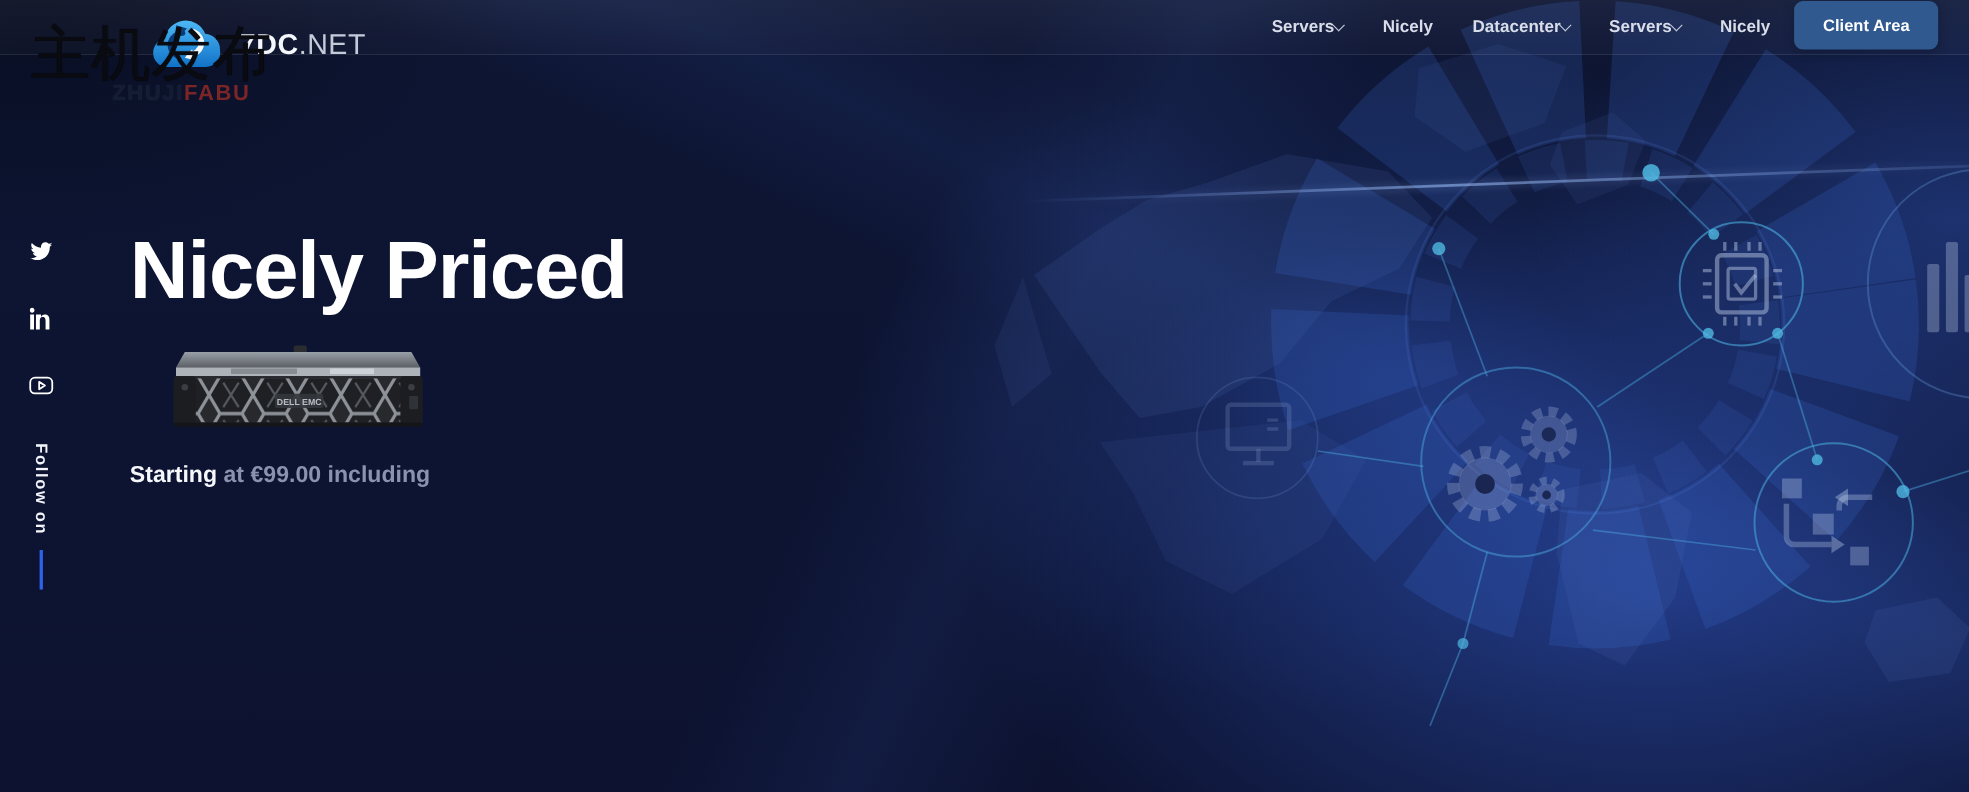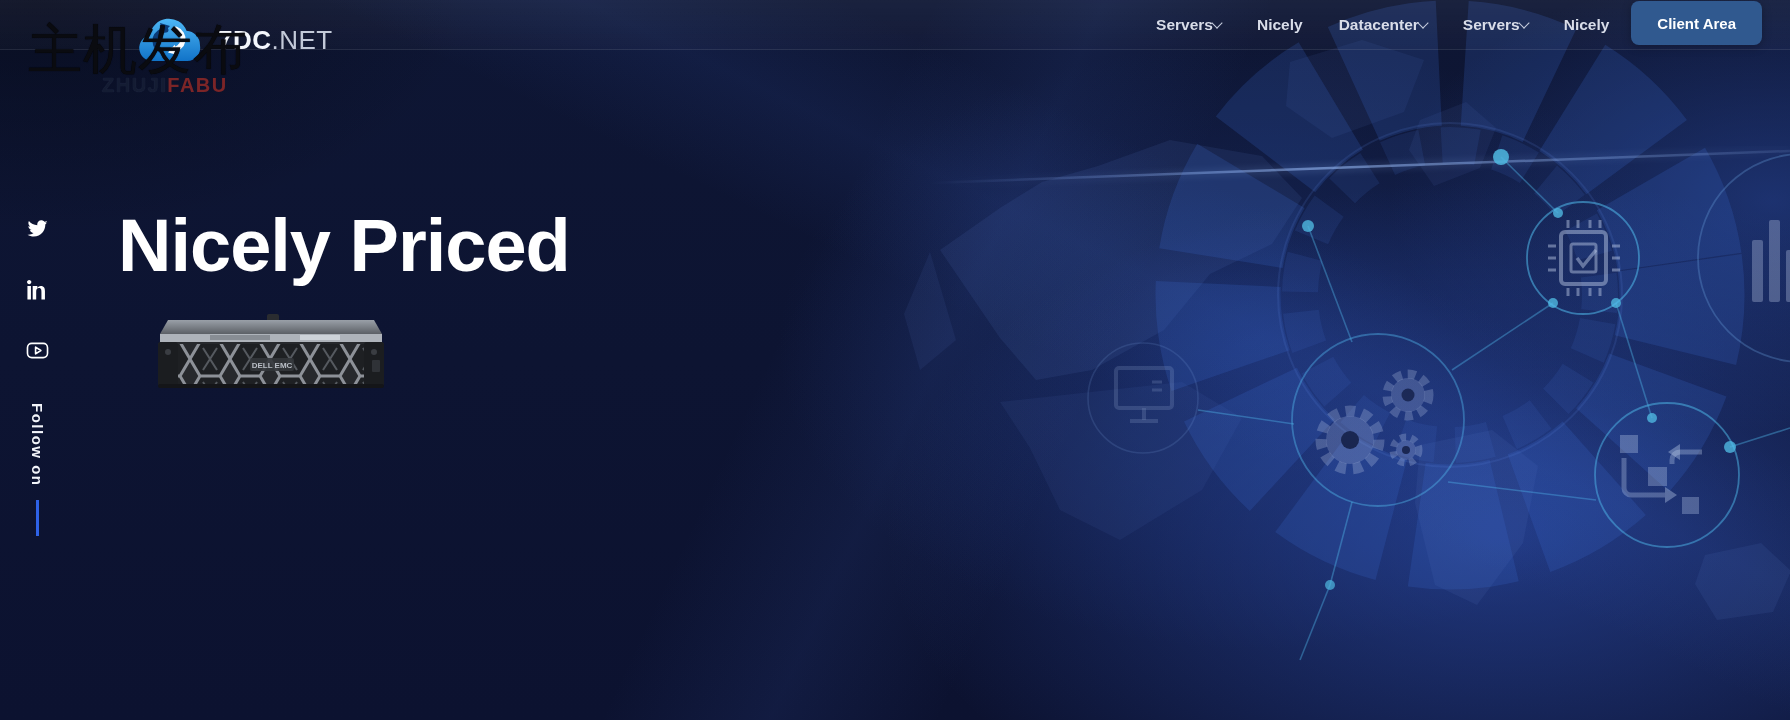--- a/index.html
+++ b/index.html
@@ -305,15 +305,16 @@
         <circle cx="18" cy="44" r="3" fill="#3a3d42"></circle>
         <circle cx="224" cy="44" r="3" fill="#3a3d42"></circle>
         <rect x="222" y="52" width="8" height="12" rx="1" fill="#2f3237"></rect>
         <rect x="100" y="50" width="44" height="13" rx="2" fill="#33363b" opacity="0.9"></rect>
         <text x="122" y="60" text-anchor="middle" font-size="8" font-family="Liberation Sans, sans-serif" fill="#b9bec6" font-weight="bold">DELL EMC</text>
         <rect x="8" y="76" width="226" height="4" rx="2" fill="#141518"></rect>
       </svg>
     </div>
 
 
+    <p class="price"><span class="p1">Starting</span><span class="p2"> at €99.00 including</span></p>
   </main>
 
 </div>
 
 </body></html>

